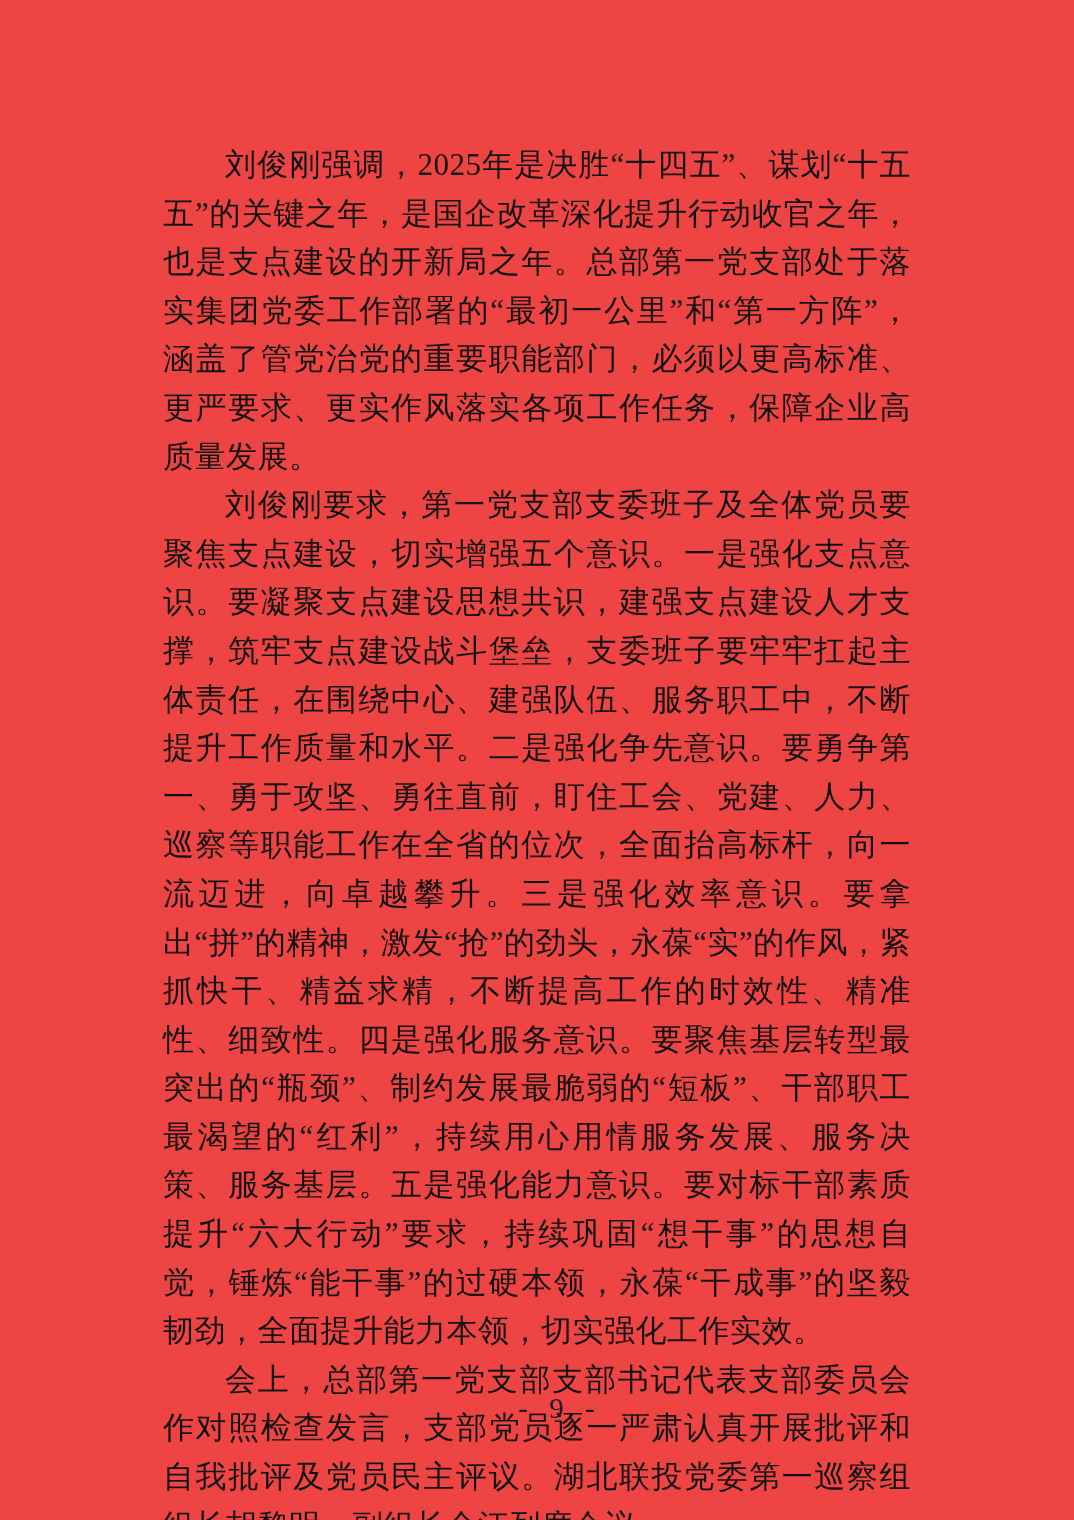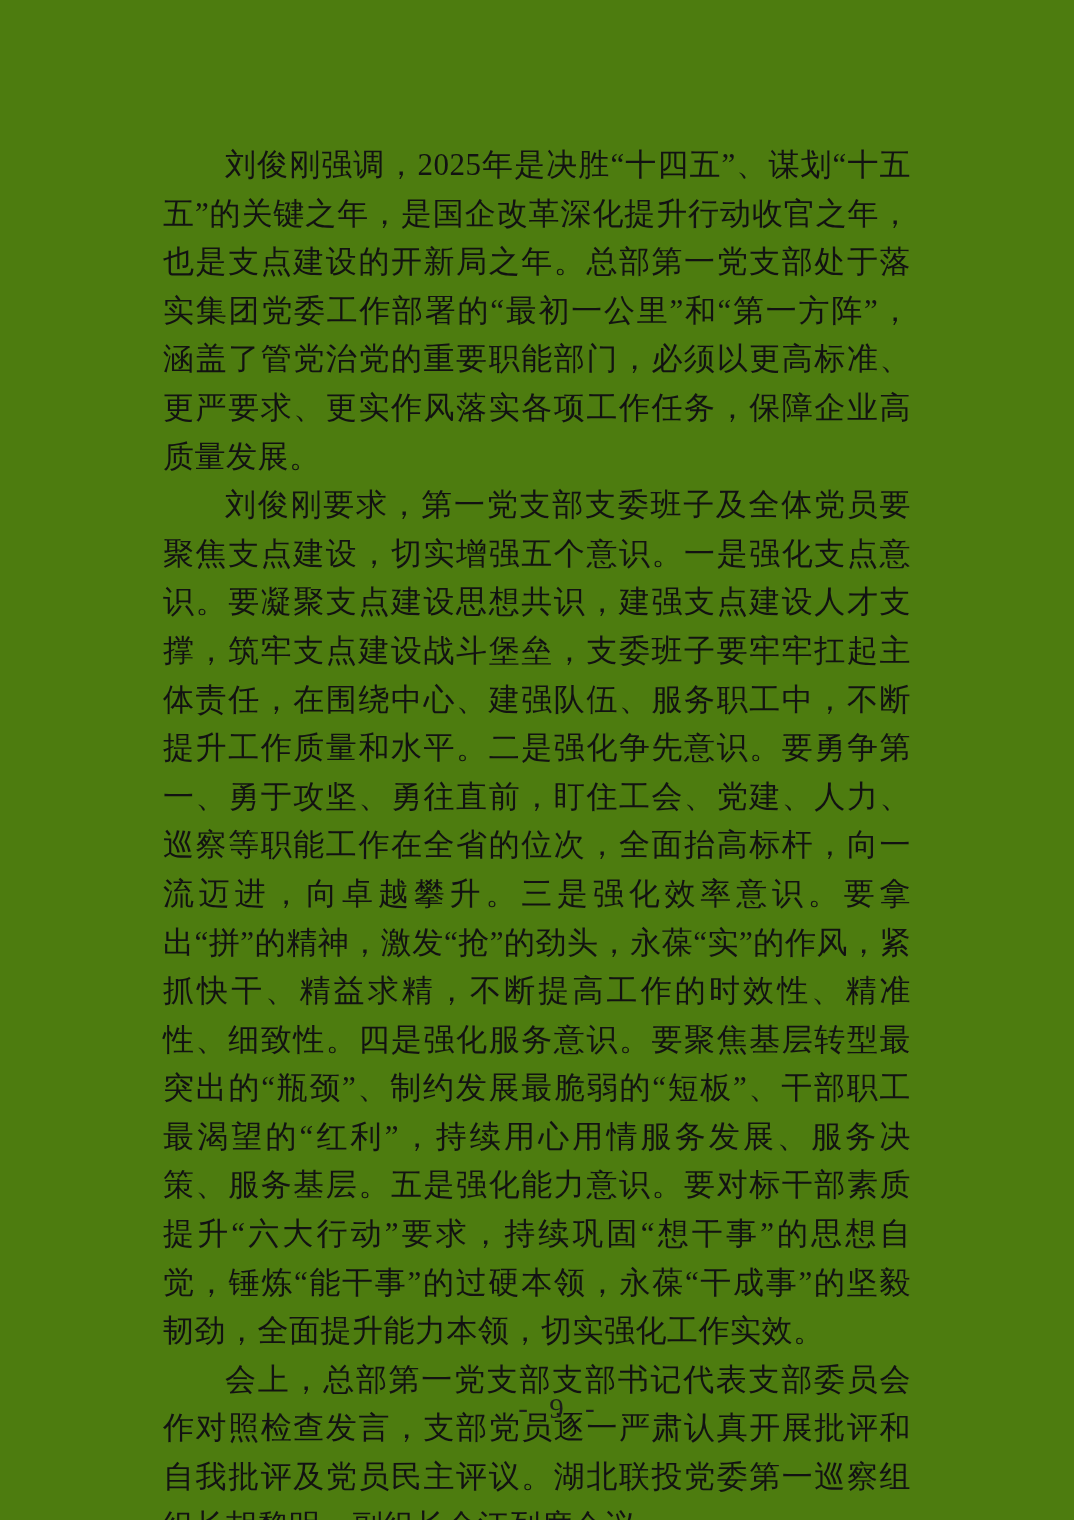--- a/index.html
+++ b/index.html
@@ -13,21 +13,21 @@
       position: relative;
       font-family: "Liberation Serif", "DejaVu Serif", serif;
       overflow: hidden;
     }
     .page {
       position: absolute;
       left: 0;
       top: 0;
       width: 1074px;
       height: 1520px;
-      background: #4d7c0f;
+      background: #ef4444;
     }
     .content {
       position: absolute;
       left: 163px;
       top: 141px;
       width: 748px;
       color: #121212;
     }
     .content p {
       margin: 0;

